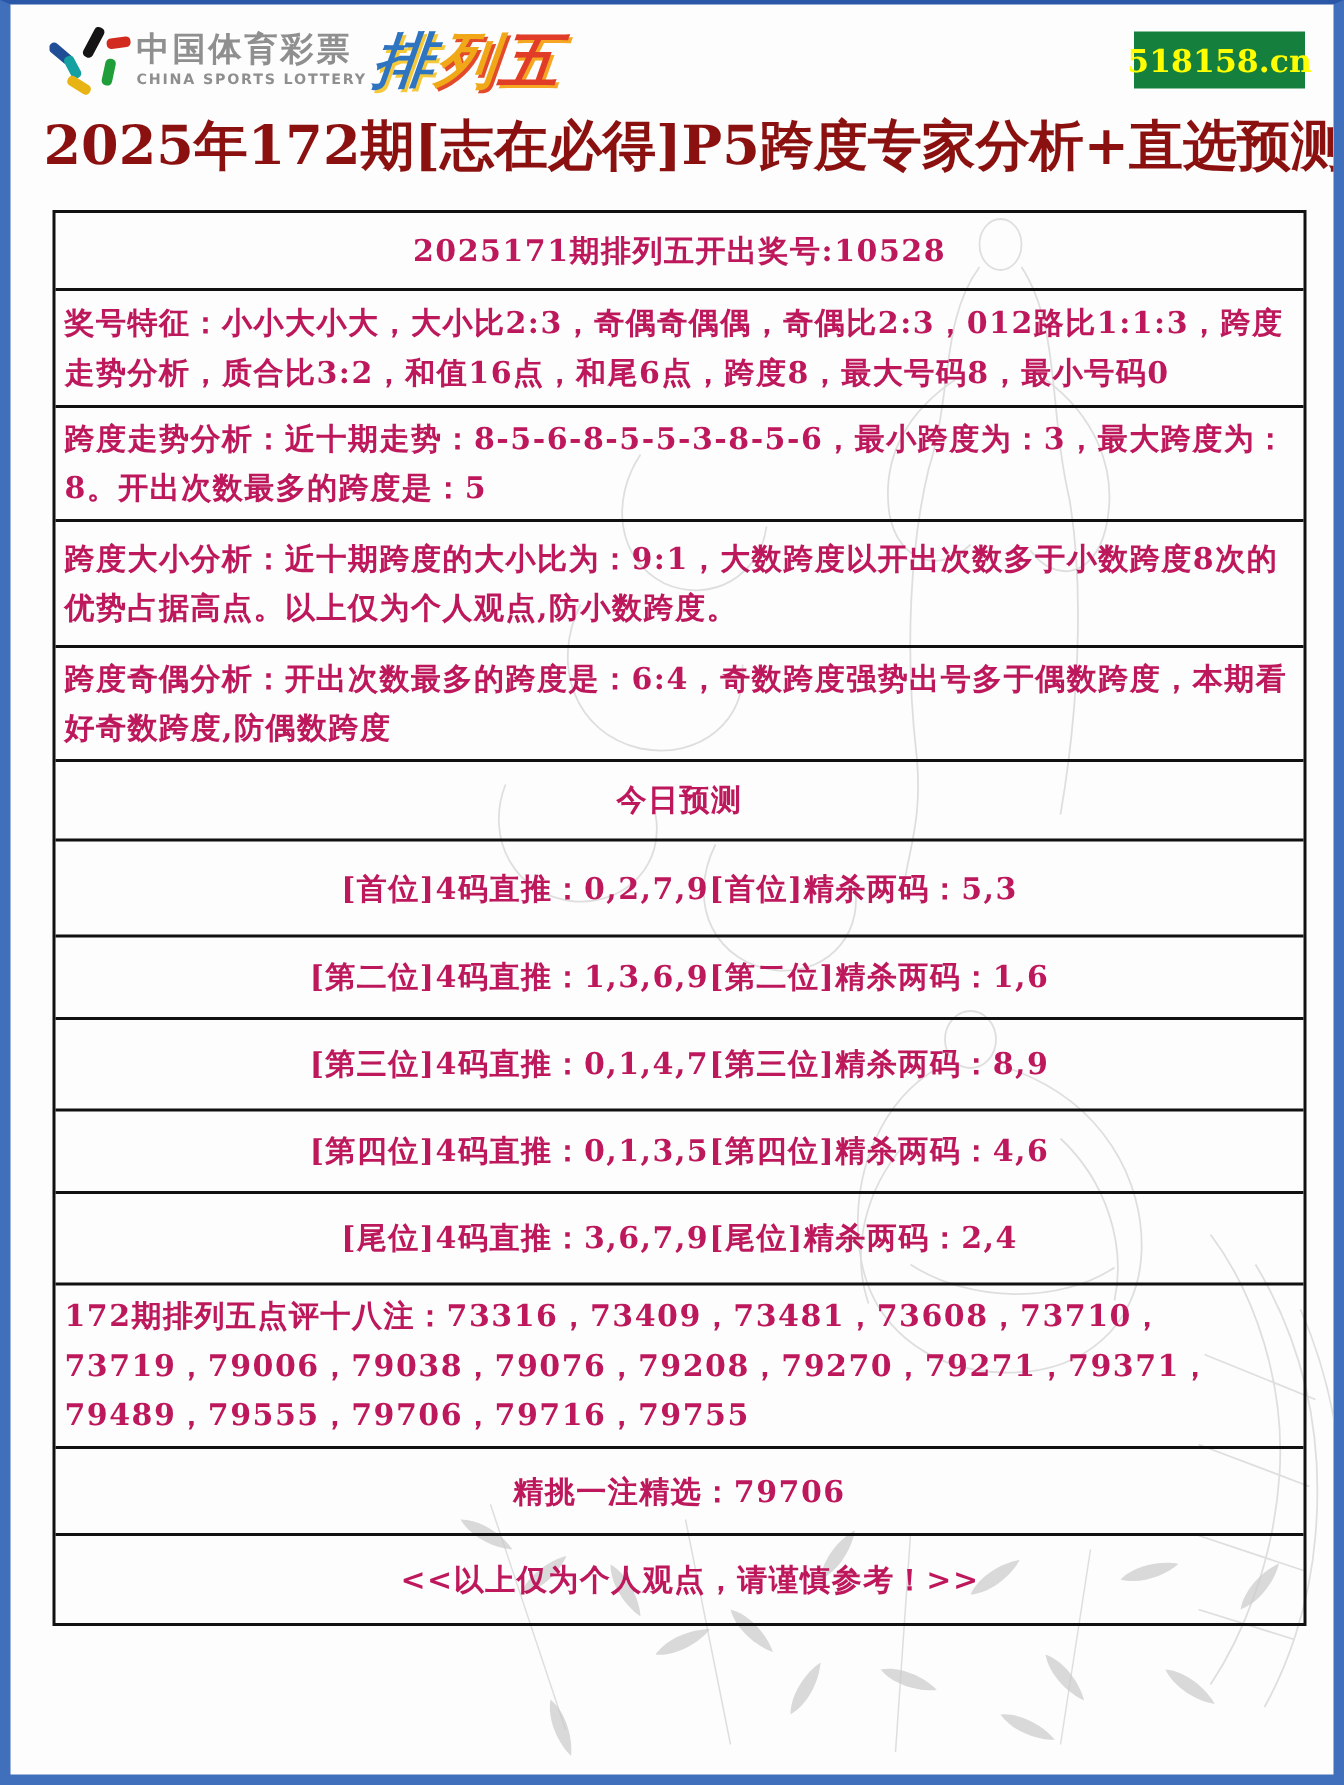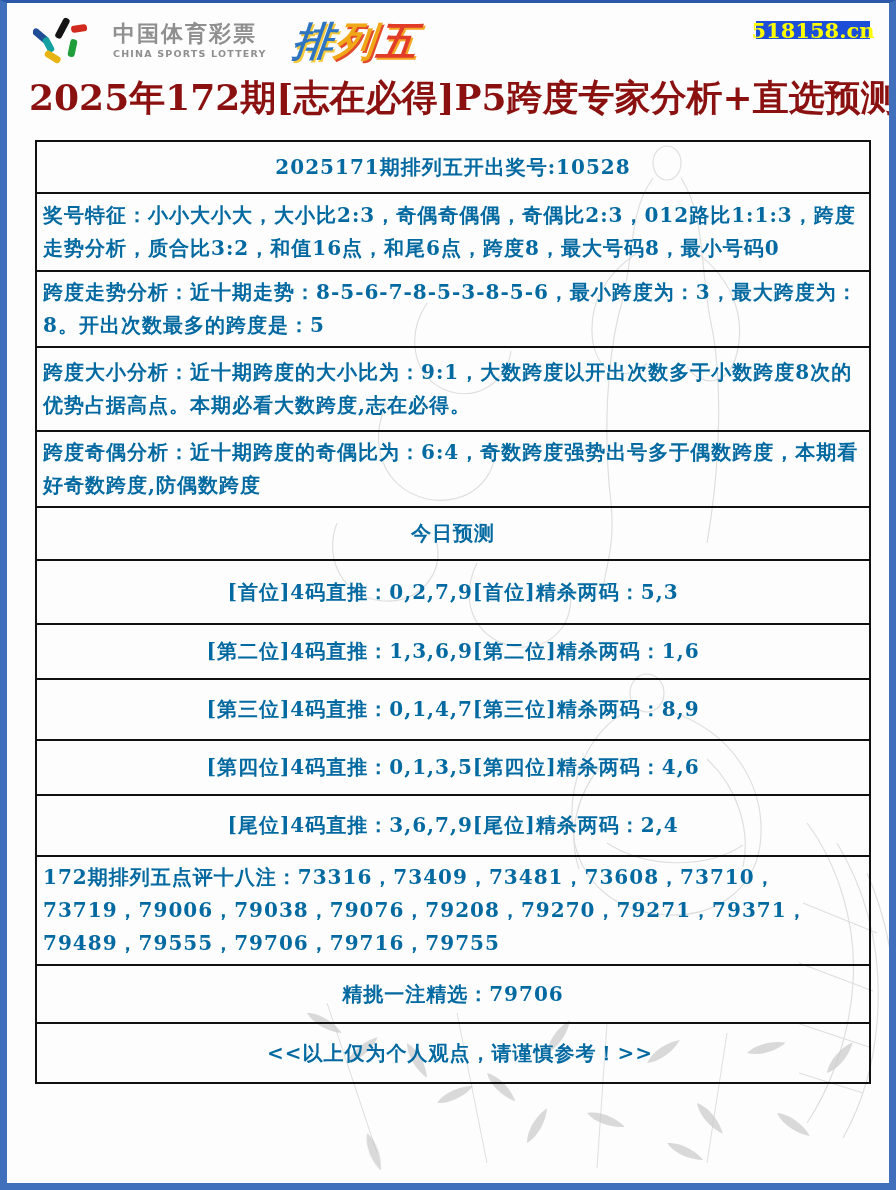--- a/index.html
+++ b/index.html
@@ -13,32 +13,32 @@
     border-bottom:7px solid #4070bc;
     border-top:3px solid #2a57a8;
     overflow:hidden;
     font-family:"DejaVu Serif","Liberation Serif",serif;
   }
   
   .bg-art{position:absolute;left:0;top:0;width:896px;height:1190px;pointer-events:none;}
 
   
   .header{position:absolute;left:0;top:0;width:100%;height:70px;}
-  .logo{position:absolute;left:26px;top:12px;display:flex;align-items:center;gap:22px;}
+  .logo{position:absolute;left:26px;top:12px;display:flex;align-items:center;gap:0;}
   .logo-icon{width:58px;height:52px;}
   .logo-text{display:flex;flex-direction:column;line-height:1;}
   .logo-cn{font-family:"DejaVu Sans","Liberation Sans",sans-serif;font-weight:bold;font-size:22px;color:#8f8f8f;letter-spacing:2px;}
   .logo-en{font-family:"DejaVu Sans","Liberation Sans",sans-serif;font-weight:bold;font-size:9.5px;color:#8f8f8f;letter-spacing:1.2px;margin-top:4px;}
   .brand{font-family:"DejaVu Sans","Liberation Sans",sans-serif;font-weight:900;font-style:italic;font-size:40px;letter-spacing:2px;transform:skewX(-6deg);margin-left:4px;line-height:1;}
   .brand .b1{color:#2f74c0;text-shadow:2px 2px 0 #f5c93a;}
   .brand .b2{color:#f0a818;text-shadow:2px 2px 0 #e24a2b;}
   .brand .b3{color:#e03c28;text-shadow:2px 2px 0 #f5a623;}
   .badge{
     position:absolute;right:19px;top:18px;
-    width:114px;height:18px;background:#1d4ed8;
+    width:114px;height:38px;background:#15803d;
     color:#ffff00;font-weight:bold;font-size:21px;
     display:flex;align-items:center;justify-content:center;
     font-family:"DejaVu Serif","Liberation Serif",serif;
   }
 
   
   .title{
     position:absolute;left:22px;top:74px;width:846px;
     text-align:center;font-size:36px;font-weight:bold;
     color:#8b1111;line-height:1.15;letter-spacing:0px;white-space:nowrap;
@@ -46,21 +46,21 @@
 
   
   .board{
     position:absolute;left:28px;top:137px;width:832px;
     border:2px solid #111;background:transparent;
   }
   .row{
     box-sizing:border-box;
     border-bottom:2px solid #111;
     display:flex;align-items:center;
-    font-size:20px;font-weight:bold;color:#0369a1;
+    font-size:20px;font-weight:bold;color:#be185d;
     letter-spacing:1px;line-height:1.65;
     padding:4px 6px;
   }
   .row:last-child{border-bottom:none;margin-left:14px;}
   .row.c{justify-content:center;text-align:center;}
   .row.l{justify-content:flex-start;text-align:left;}
 </style>
 </head>
 <body>
 
@@ -131,23 +131,23 @@
       <div class="brand"><span class="b1">排</span><span class="b2">列</span><span class="b3">五</span></div>
     </div>
     <div class="badge">518158.cn</div>
   </div>
 
   <div class="title">2025年172期[志在必得]P5跨度专家分析+直选预测一注</div>
 
   <div class="board">
     <div class="row c" style="min-height:52px">2025171期排列五开出奖号:10528</div>
     <div class="row l" style="min-height:78px">奖号特征：小小大小大，大小比2:3，奇偶奇偶偶，奇偶比2:3，012路比1:1:3，跨度走势分析，质合比3:2，和值16点，和尾6点，跨度8，最大号码8，最小号码0</div>
-    <div class="row l" style="min-height:73px">跨度走势分析：近十期走势：8-5-6-7-8-5-3-8-5-6，最小跨度为：3，最大跨度为：8。开出次数最多的跨度是：5</div>
-    <div class="row l" style="min-height:84px">跨度大小分析：近十期跨度的大小比为：9:1，大数跨度以开出次数多于小数跨度8次的优势占据高点。本期必看大数跨度,志在必得。</div>
-    <div class="row l" style="min-height:73px">跨度奇偶分析：近十期跨度的奇偶比为：6:4，奇数跨度强势出号多于偶数跨度，本期看好奇数跨度,防偶数跨度</div>
+    <div class="row l" style="min-height:73px">跨度走势分析：近十期走势：8-5-6-8-5-5-3-8-5-6，最小跨度为：3，最大跨度为：8。开出次数最多的跨度是：5</div>
+    <div class="row l" style="min-height:84px">跨度大小分析：近十期跨度的大小比为：9:1，大数跨度以开出次数多于小数跨度8次的优势占据高点。以上仅为个人观点,防小数跨度。</div>
+    <div class="row l" style="min-height:73px">跨度奇偶分析：开出次数最多的跨度是：6:4，奇数跨度强势出号多于偶数跨度，本期看好奇数跨度,防偶数跨度</div>
     <div class="row c" style="min-height:53px">今日预测</div>
     <div class="row c" style="min-height:64px">[首位]4码直推：0,2,7,9[首位]精杀两码：5,3</div>
     <div class="row c" style="min-height:55px">[第二位]4码直推：1,3,6,9[第二位]精杀两码：1,6</div>
     <div class="row c" style="min-height:61px">[第三位]4码直推：0,1,4,7[第三位]精杀两码：8,9</div>
     <div class="row c" style="min-height:55px">[第四位]4码直推：0,1,3,5[第四位]精杀两码：4,6</div>
     <div class="row c" style="min-height:61px">[尾位]4码直推：3,6,7,9[尾位]精杀两码：2,4</div>
     <div class="row l" style="min-height:90px">172期排列五点评十八注：73316，73409，73481，73608，73710，73719，79006，79038，79076，79208，79270，79271，79371，79489，79555，79706，79716，79755</div>
     <div class="row c" style="min-height:58px">精挑一注精选：79706</div>
     <div class="row c" style="min-height:58px">&lt;&lt;以上仅为个人观点，请谨慎参考！&gt;&gt;</div>
   </div>

